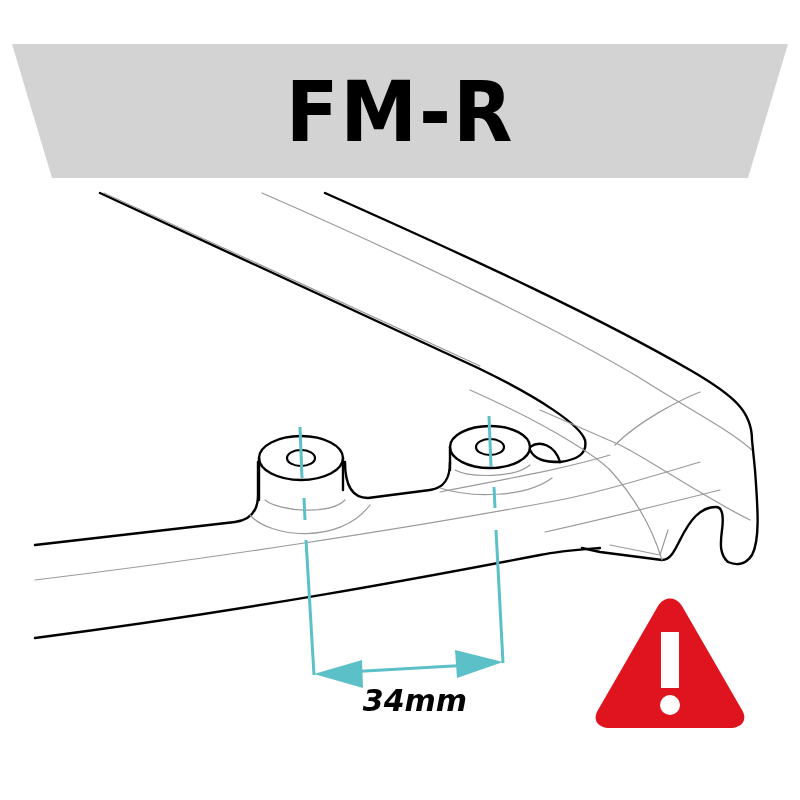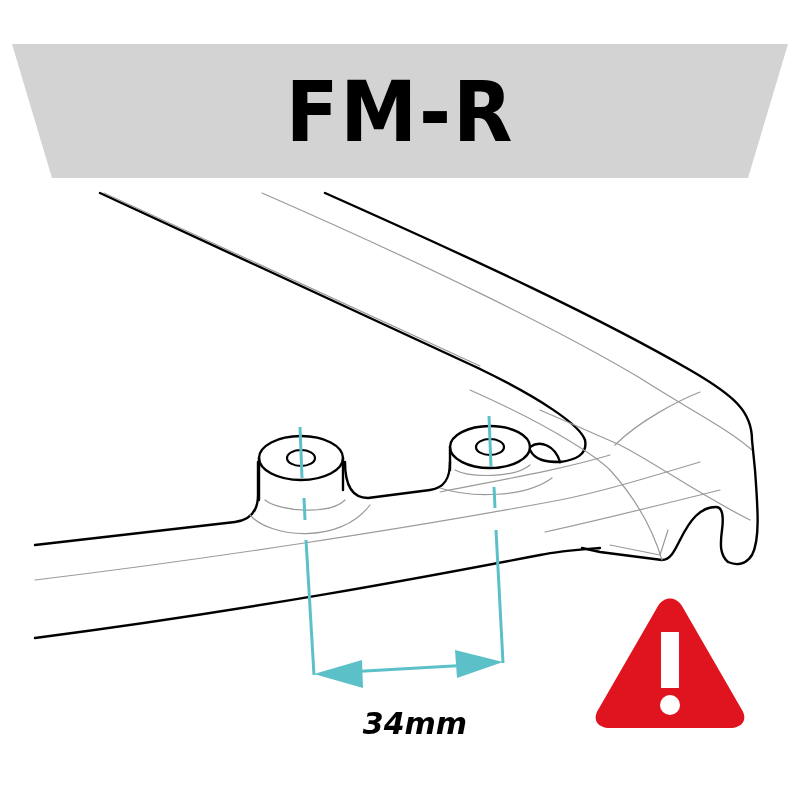--- a/index.html
+++ b/index.html
@@ -6,21 +6,21 @@
     body { width: 800px; height: 800px; position: relative; overflow: hidden; font-family: "DejaVu Sans", sans-serif; }
     .banner { position: absolute; left: 0; top: 0; width: 800px; height: 160px; margin-top: 32px; }
     .banner-title {
       position: absolute; left: 0; top: 38px; width: 800px; text-align: center;
       font-family: "DejaVu Sans", sans-serif; font-weight: bold; font-size: 84px;
       color: #000; letter-spacing: 2px; line-height: 1;
       transform: scaleX(0.92);
     }
     .drawing { position: absolute; left: 0; top: 0; width: 800px; height: 800px; }
     .dim-label {
-      position: absolute; left: 340px; top: 709px; width: 150px; text-align: center;
+      position: absolute; left: 340px; top: 686px; width: 150px; text-align: center;
       font-family: "DejaVu Sans", sans-serif; font-weight: bold; font-style: italic;
       font-size: 30px; color: #000; line-height: 1;
     }
     .warning { position: absolute; left: 592px; top: 594px; width: 156px; height: 136px; }
   </style>
 </head>
 <body>
 
 <div class="banner">
   <svg width="800" height="160">

